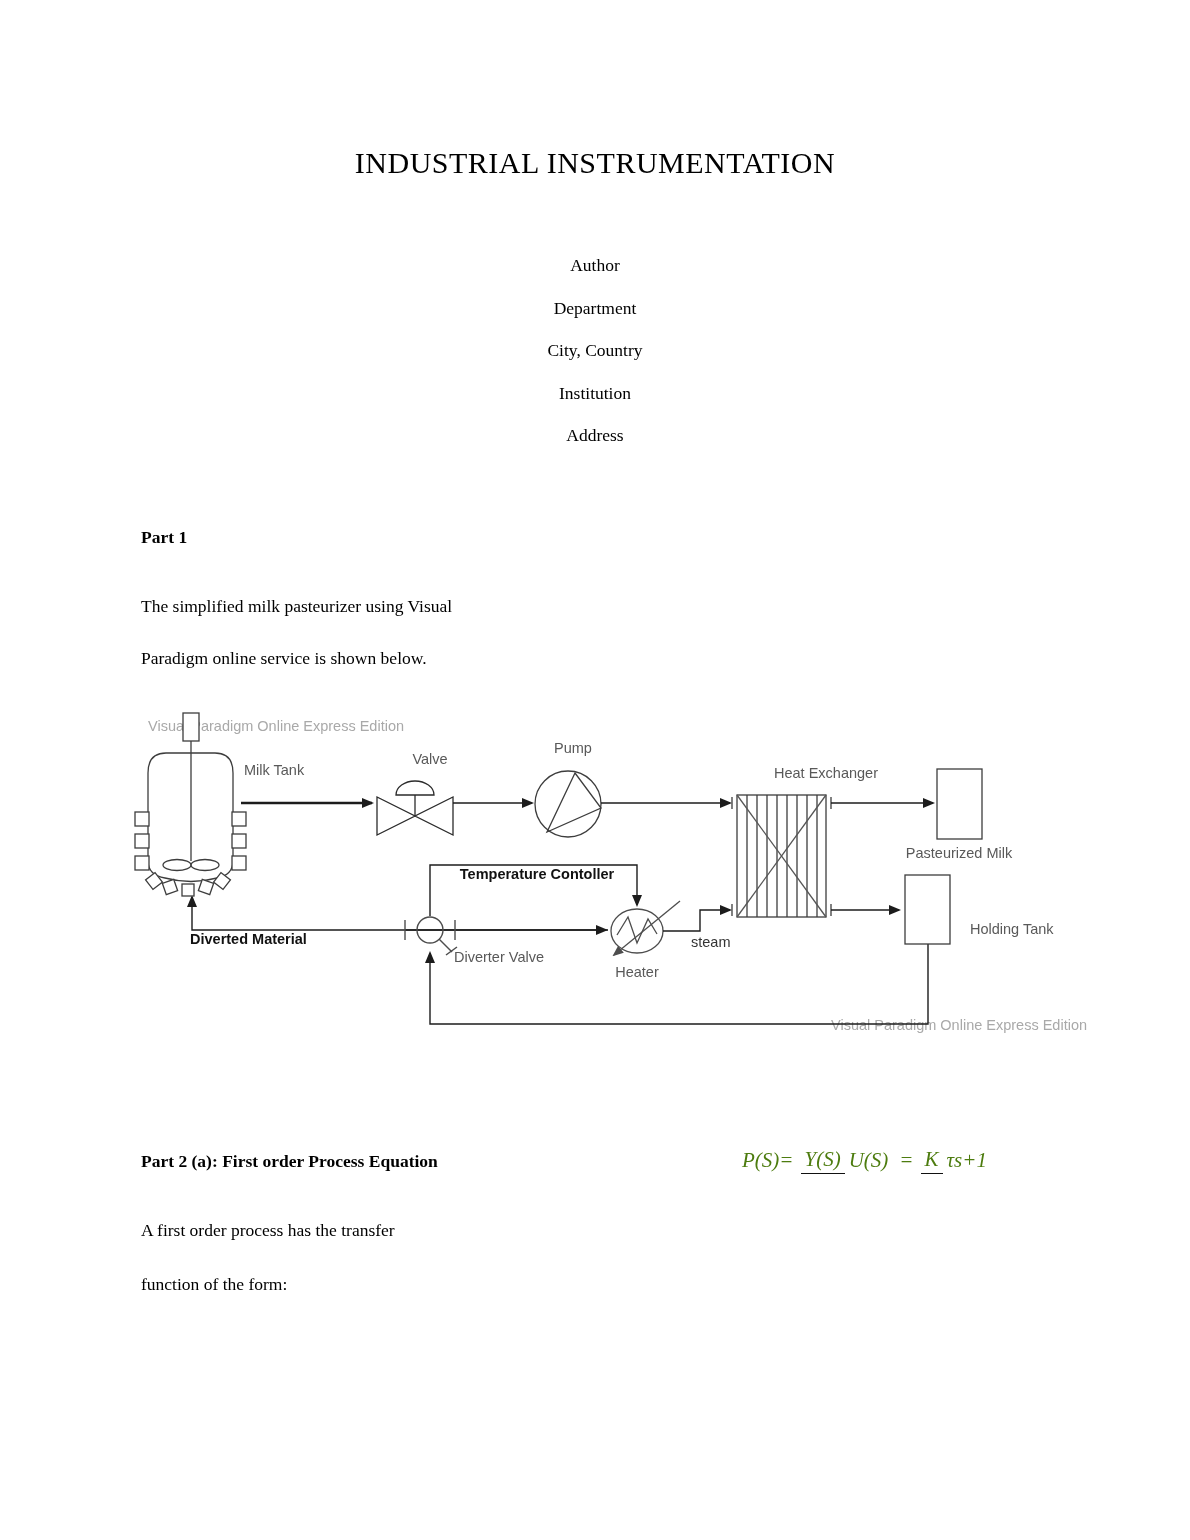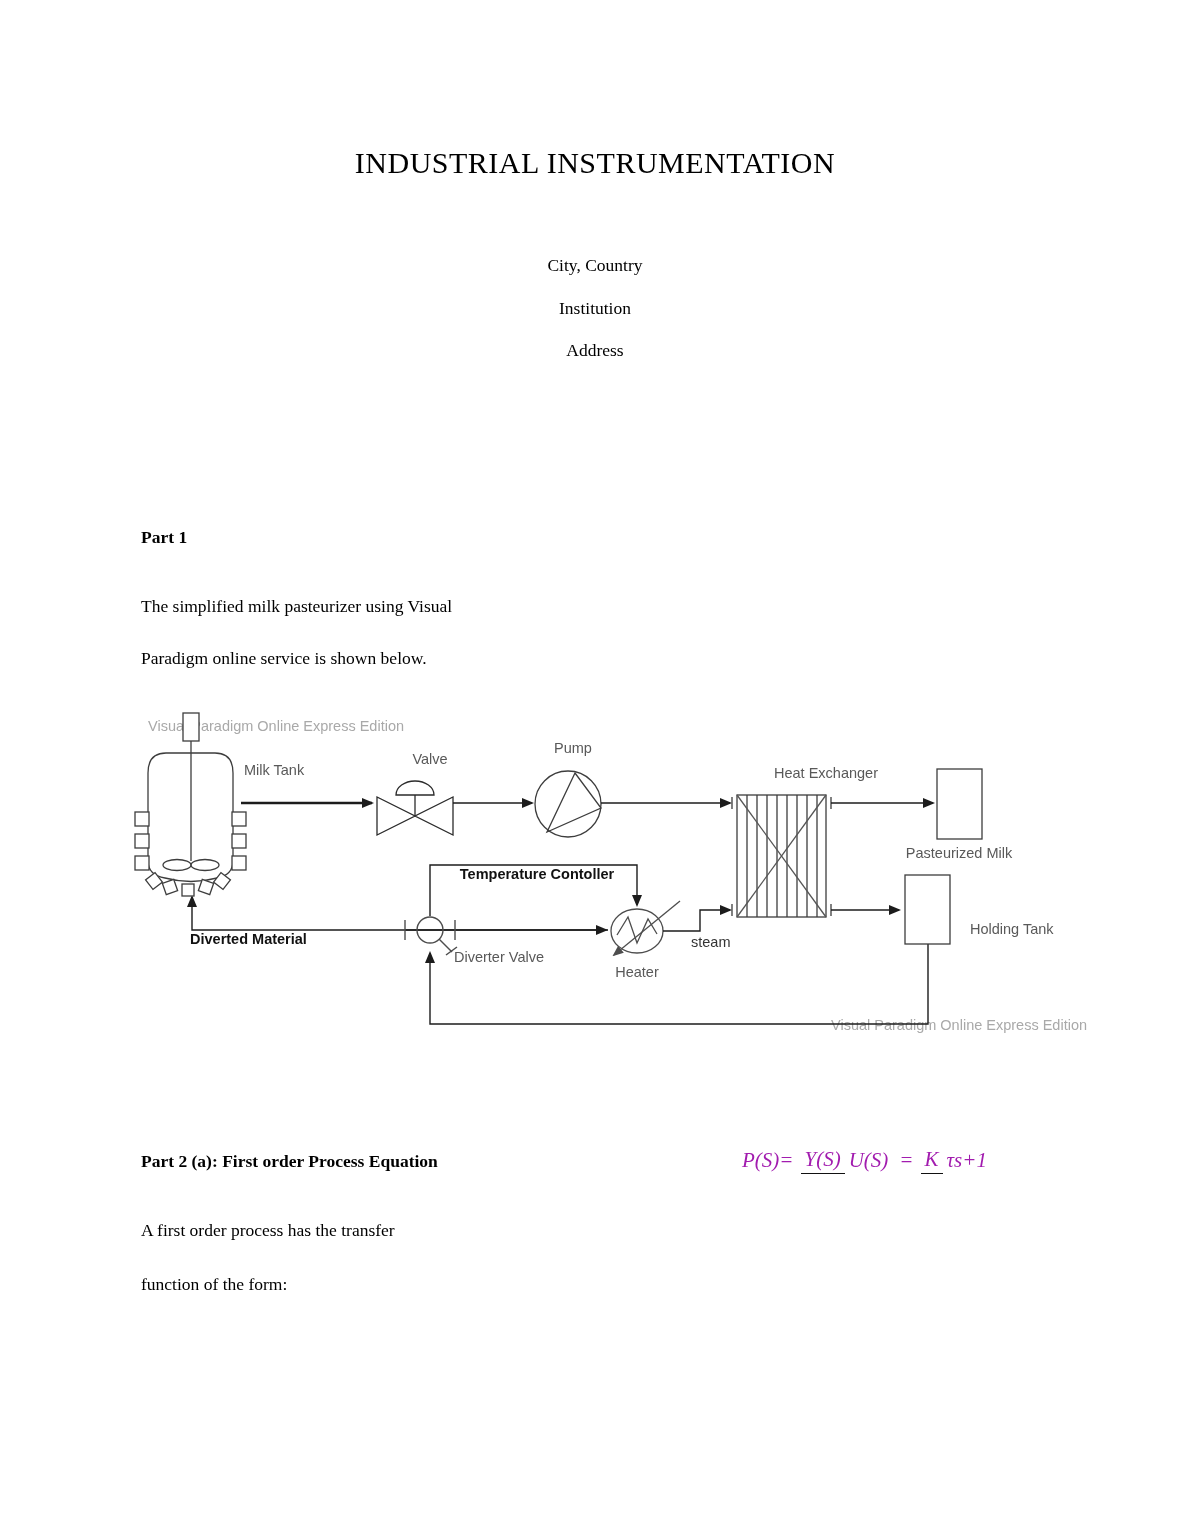--- a/index.html
+++ b/index.html
@@ -14,34 +14,36 @@
   .author-block{
     position:absolute;top:244px;left:0;width:1190px;text-align:center;
     font-size:17.5px;line-height:42.6px;
   }
   .h-bold{position:absolute;left:141px;font-size:17.5px;font-weight:bold;white-space:nowrap;}
   .body-line{position:absolute;left:141px;font-size:17.5px;white-space:nowrap;}
   .diagram-svg{position:absolute;left:140px;top:705px;overflow:visible;}
   .diagram-svg text{font-family:"Liberation Sans",sans-serif;font-size:14.5px;}
   .eq{
     position:absolute;left:742px;top:1146px;display:flex;align-items:center;gap:7px;
-    font-family:"Liberation Serif",serif;font-style:italic;font-size:21px;color:#a21caf;
+    font-family:"Liberation Serif",serif;font-style:italic;font-size:21px;color:#4d7c0f;
   }
   .frac{display:inline-flex;flex-direction:row;align-items:center;line-height:1.3;}
   .frac .num{border-bottom:1.6px solid #111;padding:0 4px;}
   .frac .den{padding:0 4px;}
 </style>
 </head>
 <body>
 
 <div class="page">
 
   <div class="doc-title">INDUSTRIAL INSTRUMENTATION</div>
 
   <div class="author-block">
+    <div>Author</div>
+    <div>Department</div>
     <div>City, Country</div>
     <div>Institution</div>
     <div>Address</div>
   </div>
 
   <div class="h-bold" style="top:527px;">Part 1</div>
   <div class="body-line" style="top:596px;">The simplified milk pasteurizer using Visual</div>
   <div class="body-line" style="top:648px;">Paradigm online service is shown below.</div>
 
   <svg class="diagram-svg" width="912" height="335" viewBox="0 0 912 335" xmlns="http://www.w3.org/2000/svg">

